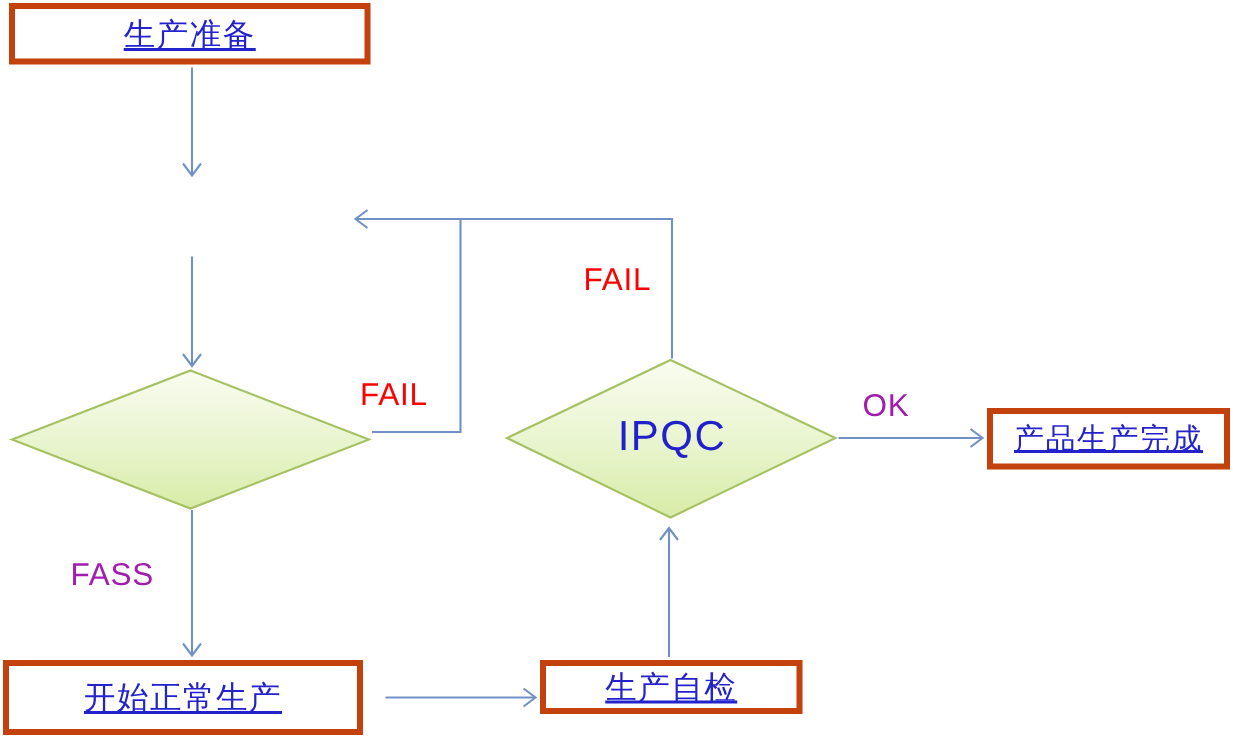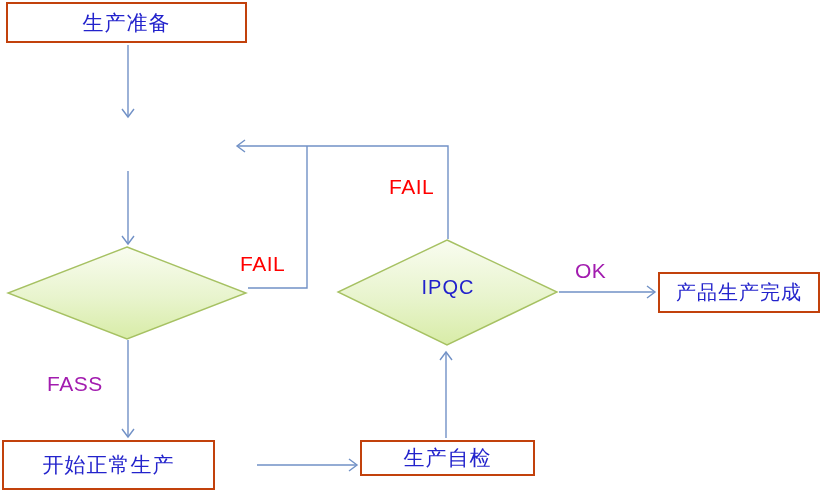--- a/index.html
+++ b/index.html
@@ -3,38 +3,38 @@
 <meta charset="utf-8">
 <style>
   html,body{margin:0;padding:0;background:#ffffff;}
   .canvas{
     position:relative;width:822px;height:493px;background:#ffffff;overflow:hidden;
     font-family:"DejaVu Serif","Liberation Serif",serif;
   }
   .svg-layer{position:absolute;left:0;top:0;width:822px;height:493px;}
   .node{
     position:absolute;box-sizing:border-box;
-    border:2px solid #c2410c;background:#ffffff;color:#2323cc;
+    border:4px solid #c2410c;background:#ffffff;color:#2323cc;
     display:flex;align-items:center;justify-content:center;
-    font-size:21px;letter-spacing:1px;text-align:center;
+    font-size:21px;letter-spacing:1px;text-align:center;text-decoration:underline;
   }
   .node-prep{left:6px;top:2px;width:241px;height:41px;}
   .node-first-sample{left:22px;top:119px;width:211px;height:50px;}
-  .node-normal-prod{left:2px;top:440px;width:213px;height:50px;}
+  .node-normal-prod{left:2px;top:440px;width:240px;height:50px;}
   .node-self-check{left:360px;top:440px;width:175px;height:36px;}
   .node-complete{left:658px;top:272px;width:162px;height:41px;font-size:20px;}
   .diamond-label{
     position:absolute;color:#2323cc;text-align:center;
     font-size:20px;line-height:1.3;letter-spacing:1px;
   }
   .diamond-label-first{left:64px;top:266px;width:124px;}
   .diamond-label-ipqc{
     left:388px;top:276px;width:120px;
     font-family:"Liberation Sans","DejaVu Sans",sans-serif;
-    font-size:20px;line-height:1.1;letter-spacing:1px;color:#2121cc;text-align:center;
+    font-size:28px;line-height:1.1;letter-spacing:1px;color:#2121cc;text-align:center;
   }
   .flow-label{
     position:absolute;font-family:"Liberation Sans","DejaVu Sans",sans-serif;
     font-size:21px;letter-spacing:0.5px;white-space:nowrap;
   }
   .flow-label.red{color:#ff0000;}
   .flow-label.blue{color:#a21caf;}
   .label-fail-first{left:240px;top:252px;}
   .label-fail-ipqc{left:389px;top:175px;}
   .label-fass{left:47px;top:372px;}

